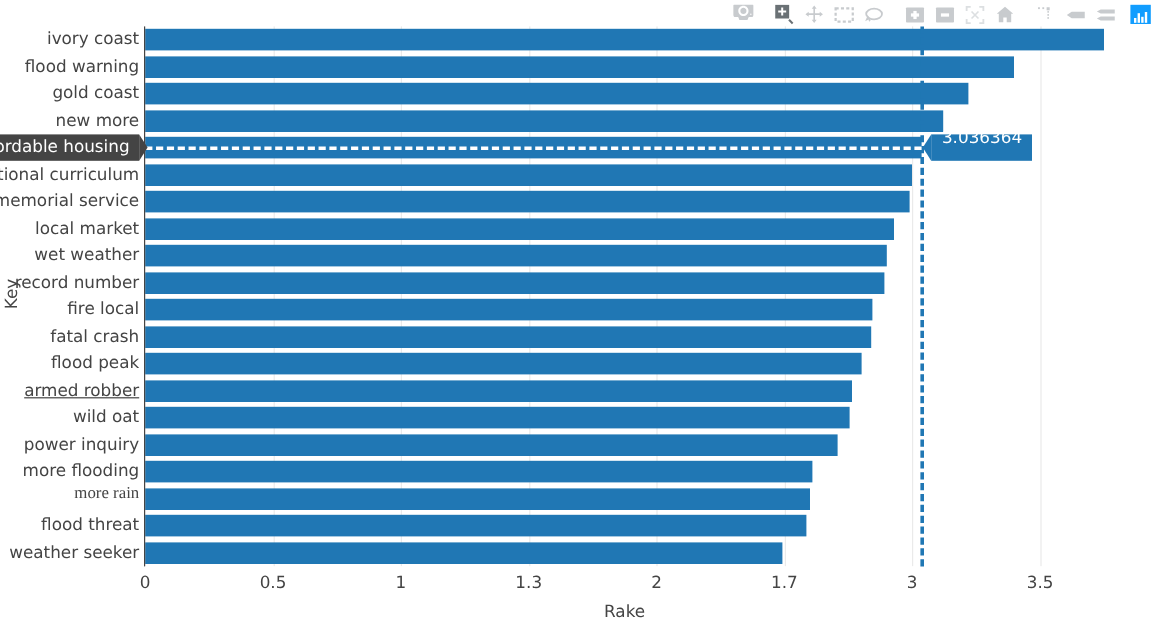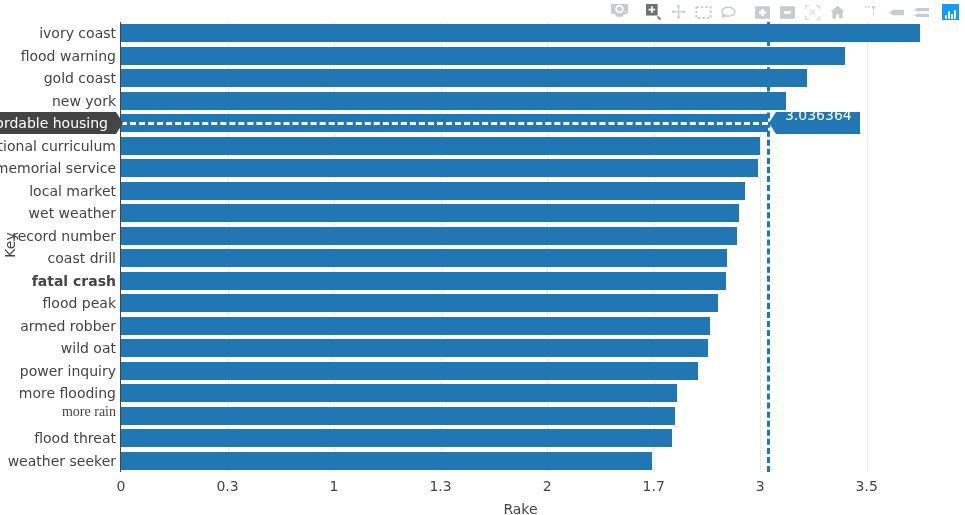--- a/index.html
+++ b/index.html
@@ -363,41 +363,41 @@
       <div class="bar" title="asylum seeker: 2.49" style="left: 0px; width: 530.536px; top: 429.75px; height: 18px;"></div>
     </div>
 
   <div class="axis-line-y"></div>
   <div class="axis-line-x"></div>
 
   <div id="ytick-layer">
       <div class="ytick" style="top: 4.25px;">ivory coast</div>
       <div class="ytick" style="top: 26.75px;">flood warning</div>
       <div class="ytick" style="top: 49.25px;">gold coast</div>
-      <div class="ytick" style="top: 71.75px;">new york</div>
+      <div class="ytick" style="top: 71.75px;">new more</div>
       <div class="ytick" style="top: 94.25px;">affordable housing</div>
       <div class="ytick" style="top: 116.75px;">national curriculum</div>
       <div class="ytick" style="top: 139.25px;">memorial service</div>
       <div class="ytick" style="top: 161.75px;">local market</div>
       <div class="ytick" style="top: 184.25px;">wet weather</div>
       <div class="ytick" style="top: 206.75px;">record number</div>
-      <div class="ytick" style="top: 229.25px;">coast drill</div>
-      <div class="ytick" style="top: 251.75px; font-weight: bold;">fatal crash</div>
+      <div class="ytick" style="top: 229.25px;">fire local</div>
+      <div class="ytick" style="top: 251.75px;">fatal crash</div>
       <div class="ytick" style="top: 274.25px;">flood peak</div>
-      <div class="ytick" style="top: 296.75px;">armed robber</div>
+      <div class="ytick" style="top: 296.75px; text-decoration: underline;">armed robber</div>
       <div class="ytick" style="top: 319.25px;">wild oat</div>
       <div class="ytick" style="top: 341.75px; margin-left: 29px;">power inquiry</div>
       <div class="ytick" style="top: 364.25px;">more flooding</div>
       <div class="ytick" style="top: 383px; font-family: Liberation Serif, serif;">more rain</div>
       <div class="ytick" style="top: 409.25px;">flood threat</div>
       <div class="ytick" style="top: 431.75px;">weather seeker</div>
     </div>
   <div id="xtick-layer">
       <div class="xtick" style="left: 121px;">0</div>
-      <div class="xtick" style="left: 227.533px;">0.3</div>
+      <div class="xtick" style="left: 227.533px;">0.5</div>
       <div class="xtick" style="left: 334.067px;">1</div>
       <div class="xtick" style="left: 440.6px;">1.3</div>
       <div class="xtick" style="left: 547.133px;">2</div>
       <div class="xtick" style="left: 653.667px;">1.7</div>
       <div class="xtick" style="left: 760.2px;">3</div>
       <div class="xtick" style="left: 866.733px;">3.5</div>
     </div>
 
   <div id="xaxis-title-wrap">
     <span class="xaxis-title-text" style="font-size:14px;color:#444;">Rake</span>

